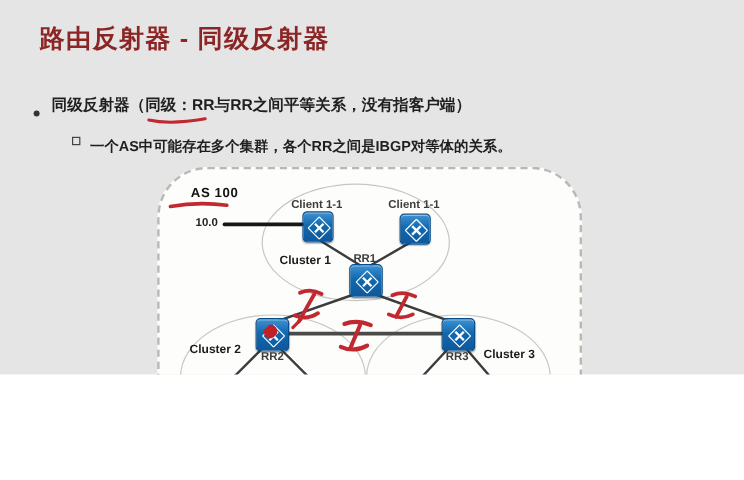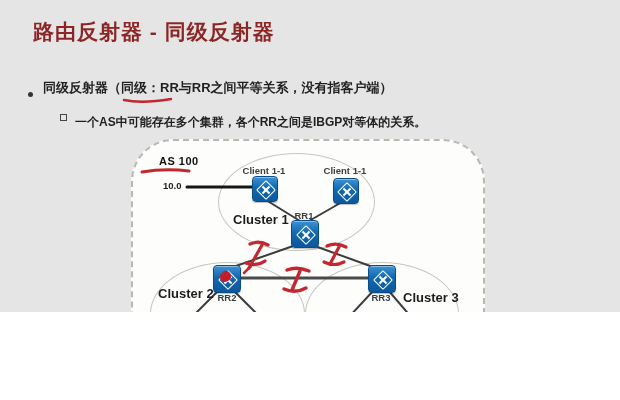--- a/index.html
+++ b/index.html
@@ -35,21 +35,21 @@
          margin:-6px 0 0 -6px; transform:rotate(45deg);
          border:1.5px solid #fff; border-radius:1px; }
   .dia::before { content:""; position:absolute; left:50%; top:1px; bottom:1px; width:1.5px;
                  margin-left:-0.75px; background:#fff; }
   .dia::after  { content:""; position:absolute; top:50%; left:1px; right:1px; height:1.5px;
                  margin-top:-0.75px; background:#fff; }
 
   
   .nlabel { position:absolute; font-size:9.5px; font-weight:bold; color:#3d3d3d; white-space:nowrap; }
   .ctr { transform:translateX(-50%); }
-  .clabel { position:absolute; font-size:13px; font-weight:bold; color:#1c1c1c; white-space:nowrap; }
+  .clabel { position:absolute; font-size:10px; font-weight:bold; color:#1c1c1c; white-space:nowrap; }
   .as-label { position:absolute; left:148px; top:155px; font-size:11px; font-weight:bold;
               color:#111; letter-spacing:.5px;margin-left:11px; }
   .prefix { position:absolute; left:163px; top:180px; font-size:9.5px; font-weight:bold; color:#222; }
 
   .glow { position:absolute; left:201px; top:317px; width:16px; height:16px; border-radius:50%;
           background:radial-gradient(circle,#f8e6ac 0%,#e5a94f 45%,rgba(229,169,79,0) 75%); }
 
   
   .watermark { position:absolute; left:136px; top:345px; font-family:"DejaVu Serif", serif;
                font-size:37px; color:#e01f1f; white-space:nowrap; letter-spacing:0.5px; }

